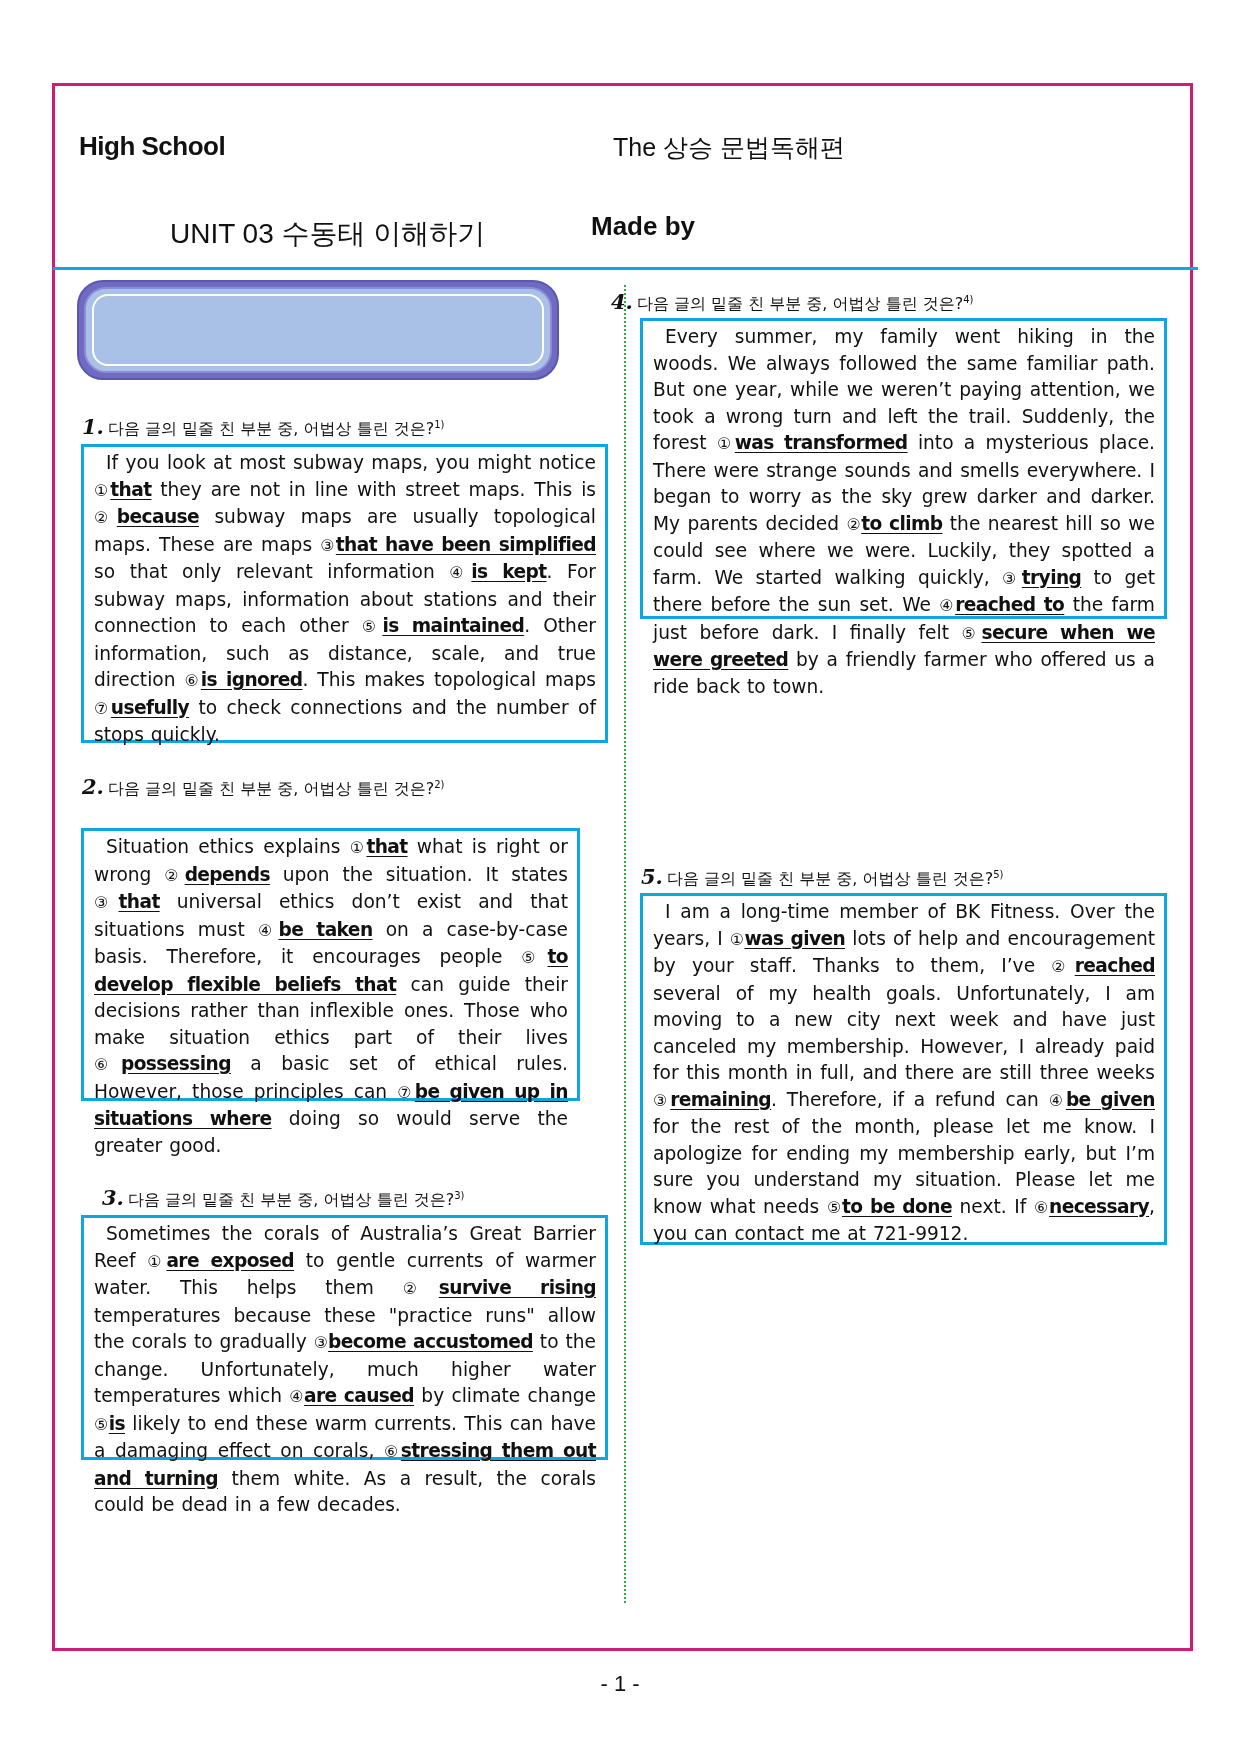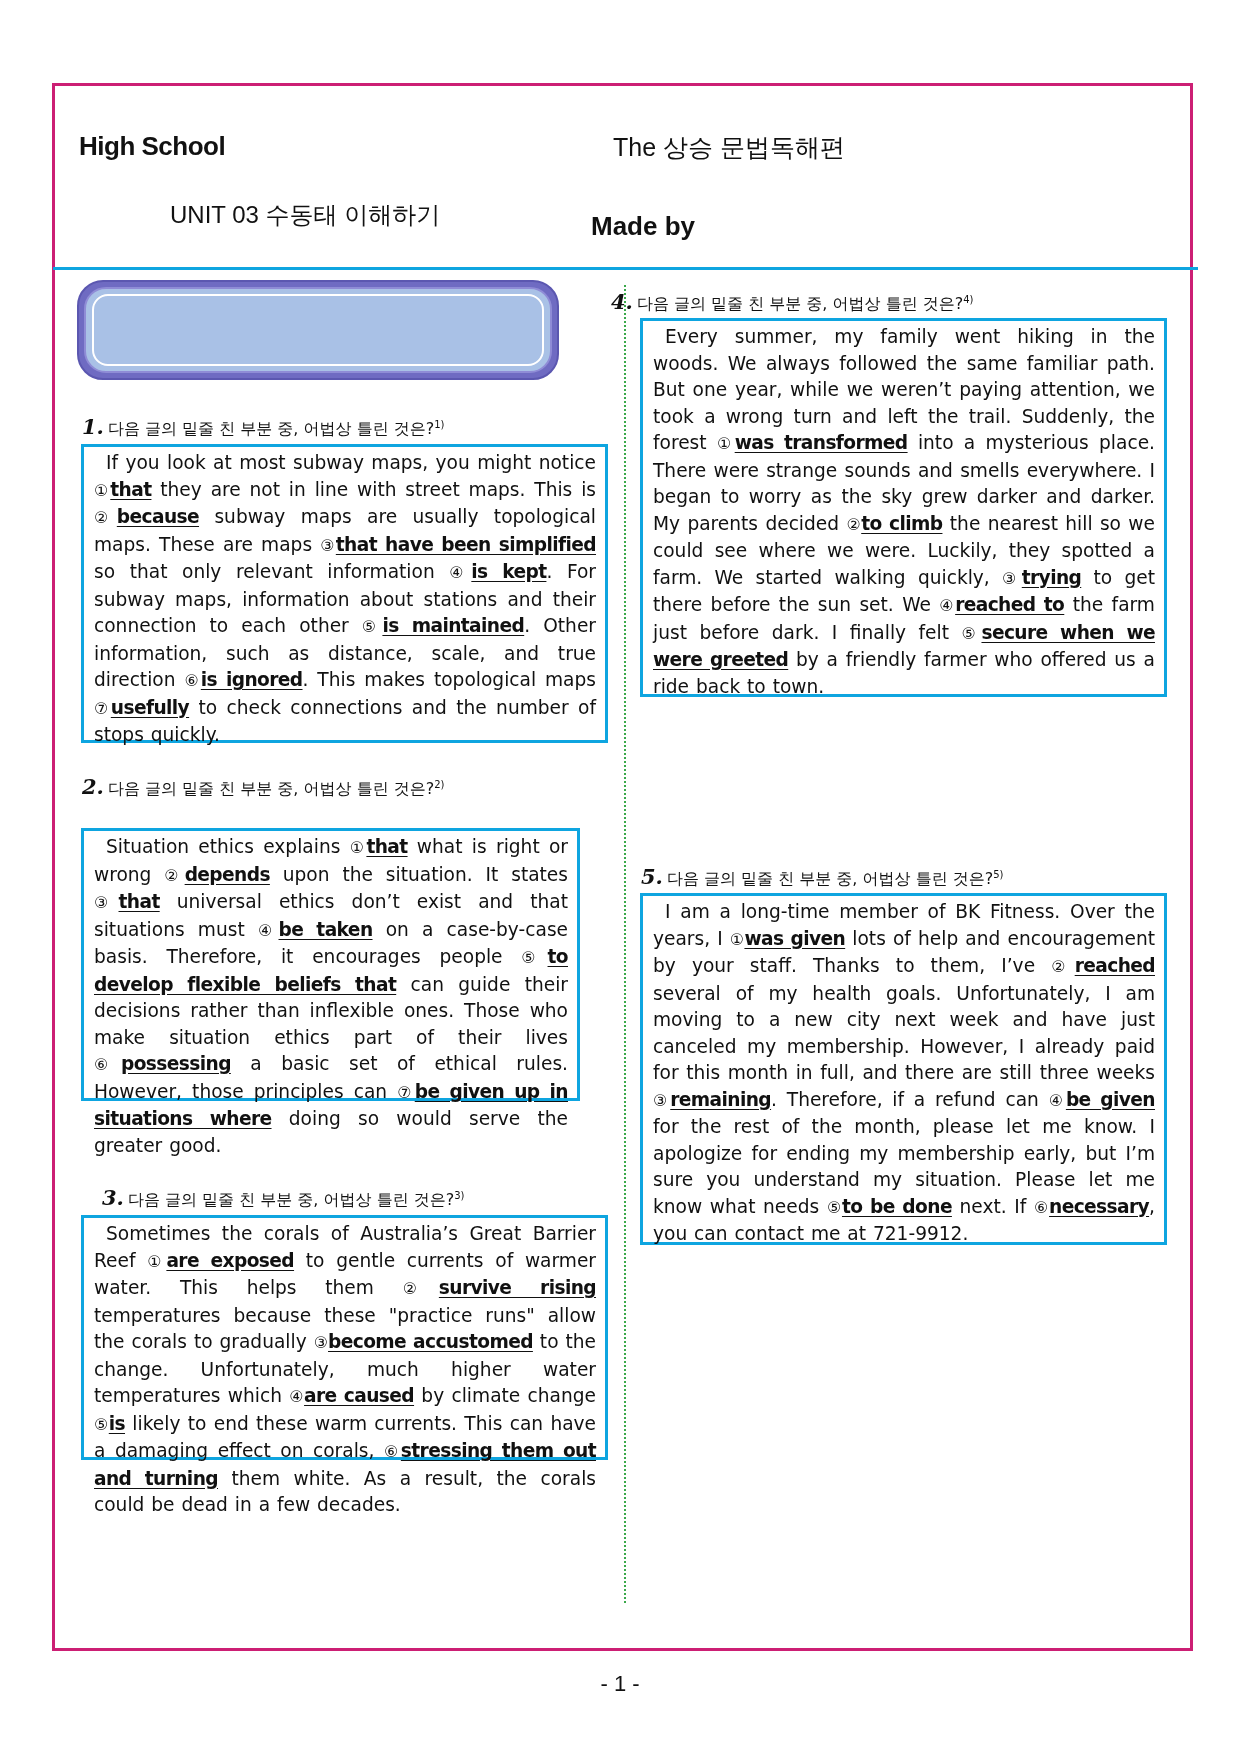--- a/index.html
+++ b/index.html
@@ -4,21 +4,21 @@
 <style>
   html, body { margin:0; padding:0; background:#ffffff; }
   body { width:1240px; height:1752px; position:relative; overflow:hidden;
          font-family:"DejaVu Sans", "Liberation Sans", sans-serif; color:#111; }
   .frame { position:absolute; left:52px; top:83px; width:1141px; height:1568px;
            border:3px solid #cc1f74; box-sizing:border-box; }
   .hdr-line { position:absolute; left:53px; top:267px; width:1145px; height:3px; background:#0ea5e0; }
   .hdr { position:absolute; font-family:"Liberation Sans", sans-serif; color:#111; }
   .hdr-school { left:79px; top:131px; font-size:26px; font-weight:bold; letter-spacing:-0.5px; }
   .hdr-book { left:613px; top:131px; font-size:25px; }
-  .hdr-unit { left:170px; top:199px; font-size:24px; }
+  .hdr-unit { left:170px; top:215px; font-size:28px; }
   .hdr-made { left:591px; top:211px; font-size:26px; font-weight:bold; }
 
   .banner { position:absolute; left:77px; top:280px; width:482px; height:100px;
             border-radius:26px; background:#6f6bc2; box-sizing:border-box;
             border:2px solid #5b57b0; }
   .banner .ring1 { position:absolute; left:5px; top:5px; right:5px; bottom:5px;
             border-radius:22px; border:2px solid #8f8cd6; background:#a9c1e6; }
   .banner .ring2 { position:absolute; left:13px; top:12px; right:13px; bottom:12px;
             border-radius:16px; border:2px solid #ffffff; background:#a9c1e6; }
   .banner .inner { position:absolute; left:20px; top:19px; right:20px; bottom:19px;
@@ -81,21 +81,21 @@
 <div class="q-title" style="left:82px; top:1185px;margin-left:20px;">
   <span class="num">3.</span><span>다음 글의 밑줄 친 부분 중, 어법상 틀린 것은?</span><sup>3)</sup>
 </div>
 <div class="box" style="left:81px; top:1215px; width:527px; height:245px;">
   <p class="passage">Sometimes the corals of Australia’s Great Barrier Reef <span class="mk">①</span><span class="u">are exposed</span> to gentle currents of warmer water. This helps them <span class="mk">②</span><span class="u">survive rising</span> temperatures because these "practice runs" allow the corals to gradually <span class="mk">③</span><span class="u">become accustomed</span> to the change. Unfortunately, much higher water temperatures which <span class="mk">④</span><span class="u">are caused</span> by climate change <span class="mk">⑤</span><span class="u">is</span> likely to end these warm currents. This can have a damaging effect on corals, <span class="mk">⑥</span><span class="u">stressing them out and turning</span> them white. As a result, the corals could be dead in a few decades.</p>
 </div>
 
 <div class="q-title" style="left:611px; top:289px;">
   <span class="num">4.</span><span>다음 글의 밑줄 친 부분 중, 어법상 틀린 것은?</span><sup>4)</sup>
 </div>
-<div class="box" style="left:640px; top:318px; width:527px; height:379px;">
+<div class="box" style="left:640px; top:318px; width:527px; height:301px;">
   <p class="passage">Every summer, my family went hiking in the woods. We always followed the same familiar path. But one year, while we weren’t paying attention, we took a wrong turn and left the trail. Suddenly, the forest <span class="mk">①</span><span class="u">was transformed</span> into a mysterious place. There were strange sounds and smells everywhere. I began to worry as the sky grew darker and darker. My parents decided <span class="mk">②</span><span class="u">to climb</span> the nearest hill so we could see where we were. Luckily, they spotted a farm. We started walking quickly, <span class="mk">③</span><span class="u">trying</span> to get there before the sun set. We <span class="mk">④</span><span class="u">reached to</span> the farm just before dark. I finally felt <span class="mk">⑤</span><span class="u">secure when we were greeted</span> by a friendly farmer who offered us a ride back to town.</p>
 </div>
 
 <div class="q-title" style="left:641px; top:864px;">
   <span class="num">5.</span><span>다음 글의 밑줄 친 부분 중, 어법상 틀린 것은?</span><sup>5)</sup>
 </div>
 <div class="box" style="left:640px; top:893px; width:527px; height:352px;">
   <p class="passage">I am a long-time member of BK Fitness. Over the years, I <span class="mk">①</span><span class="u">was given</span> lots of help and encouragement by your staff. Thanks to them, I’ve <span class="mk">②</span><span class="u">reached</span> several of my health goals. Unfortunately, I am moving to a new city next week and have just canceled my membership. However, I already paid for this month in full, and there are still three weeks <span class="mk">③</span><span class="u">remaining</span>. Therefore, if a refund can <span class="mk">④</span><span class="u">be given</span> for the rest of the month, please let me know. I apologize for ending my membership early, but I’m sure you understand my situation. Please let me know what needs <span class="mk">⑤</span><span class="u">to be done</span> next. If <span class="mk">⑥</span><span class="u">necessary</span>, you can contact me at 721-9912.</p>
 </div>
 

